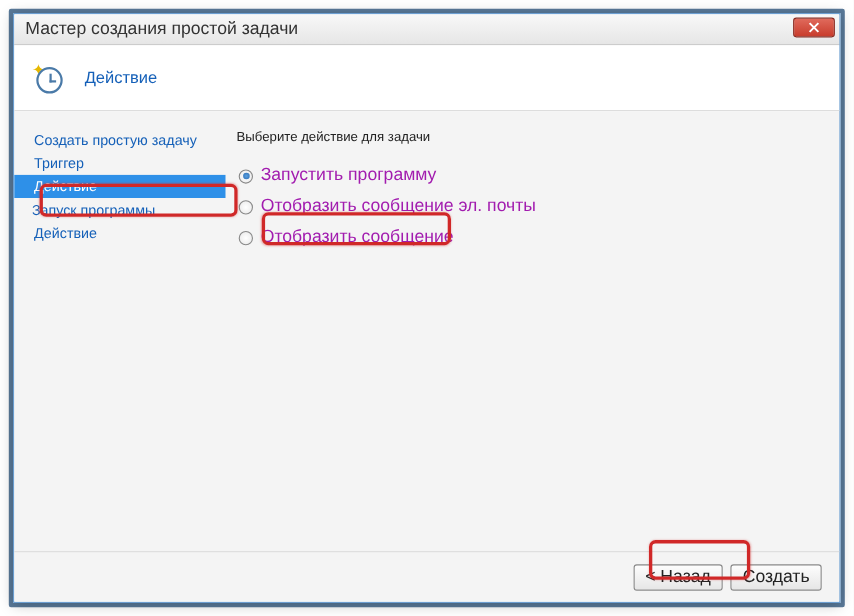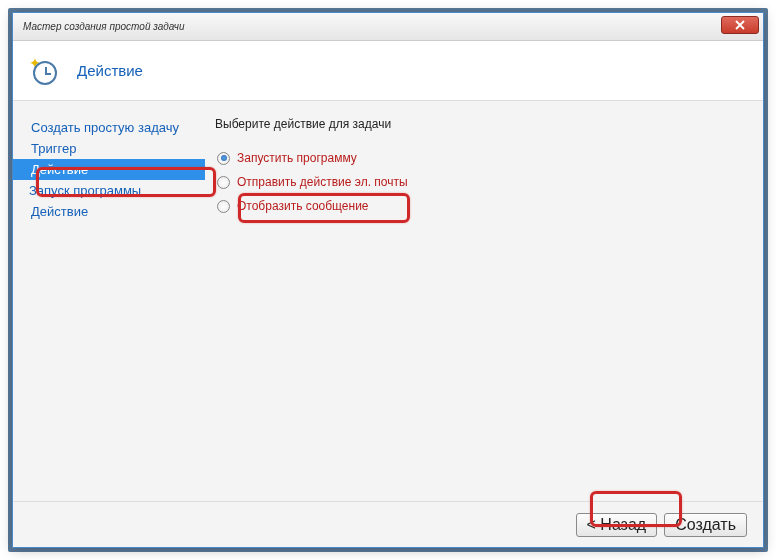--- a/index.html
+++ b/index.html
@@ -31,24 +31,23 @@
   .titlebar {
     height: 28px;
     background: linear-gradient(#f8f8f8, #e6e6e6);
     border-bottom: 1px solid #ccc;
     display: flex;
     align-items: center;
     padding: 0 6px;
     position: relative;
   }
   .titlebar .title-text {
-    font-size: 10px;
+    font-size: 16px;
     color: #333;
     padding-left: 4px;
-    font-style: italic;
   }
   .close-btn {
     position: absolute;
     right: 4px;
     top: 3px;
     width: 38px;
     height: 18px;
     background: linear-gradient(#e06a5c, #c83c2c);
     border: 1px solid #8a2a20;
     border-radius: 3px;
@@ -131,22 +130,22 @@
     font-size: 12px;
     color: #222;
     margin-bottom: 20px;
   }
   .radio-group { padding-left: 2px; }
   .radio-row {
     display: flex;
     align-items: center;
     gap: 7px;
     margin-bottom: 10px;
-    font-size: 12px;
-    color: #b91c1c;
+    font-size: 16px;
+    color: #a21caf;
   }
   .radio {
     width: 13px; height: 13px;
     border: 1px solid #888;
     border-radius: 50%;
     background: radial-gradient(#fff, #e8e8e8);
     display: inline-flex;
     align-items: center;
     justify-content: center;
     cursor: pointer;
@@ -240,21 +239,21 @@
 
     <div class="content">
       <div class="content-heading">Выберите действие для задачи</div>
       <div class="radio-group">
         <div class="radio-row">
           <span class="radio checked"></span>
           <span>Запустить программу</span>
         </div>
         <div class="radio-row">
           <span class="radio"></span>
-          <span>Отправить действие эл. почты</span>
+          <span>Отобразить сообщение эл. почты</span>
         </div>
         <div class="radio-row">
           <span class="radio"></span>
           <span>Отобразить сообщение</span>
         </div>
       </div>
     </div>
   </div>
 
   <div class="footer">

